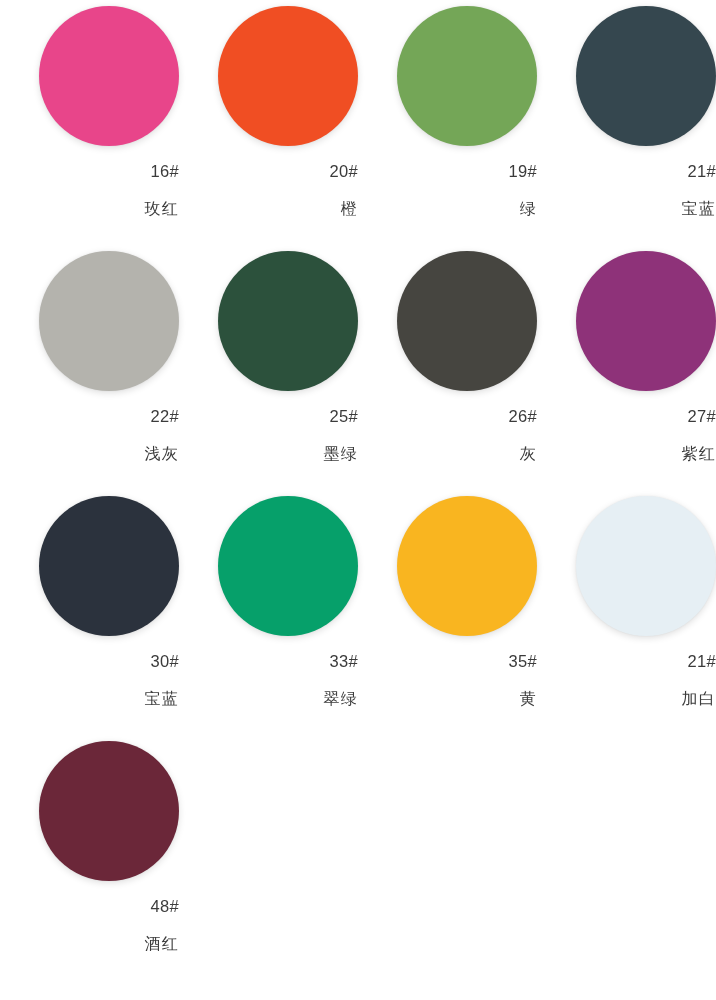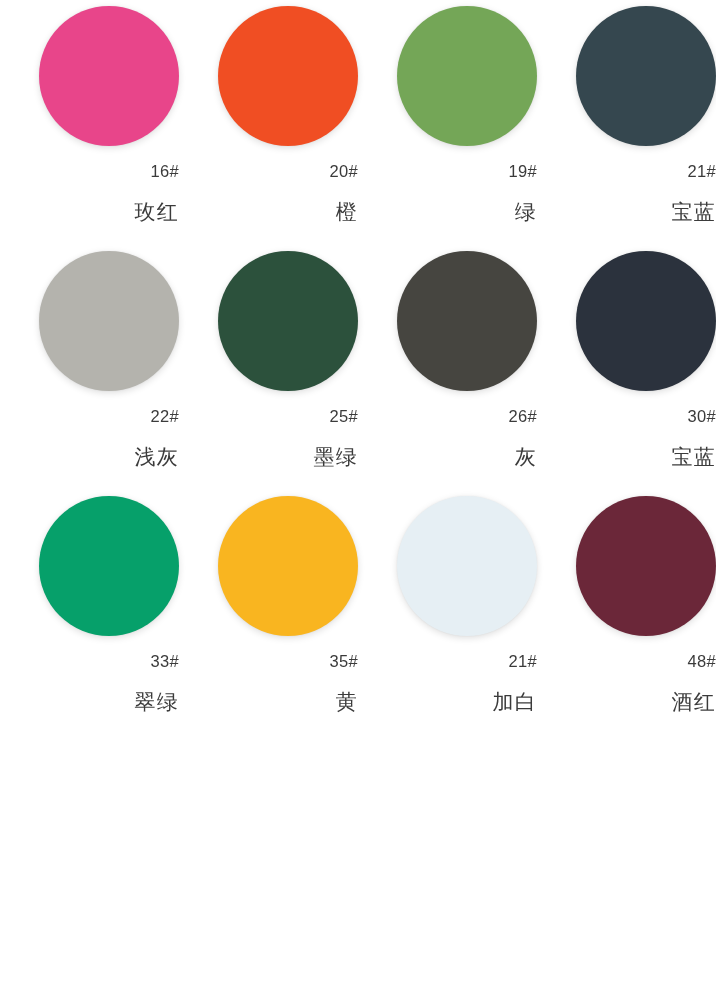--- a/index.html
+++ b/index.html
@@ -34,21 +34,21 @@
   .swatch-code {
     margin-top: 17px;
     font-size: 16.5px;
     color: #3b3b3b;
     letter-spacing: 0.3px;
     line-height: 1;
     text-align: center;
   }
   .swatch-name {
     margin-top: 21px;
-    font-size: 21px;
+    font-size: 16px;
     color: #3b3b3b;
     letter-spacing: 1.2px;
     line-height: 1;
     text-align: center;
   }
 </style>
 </head>
 <body>
 
 <main id="swatch-grid">
@@ -81,20 +81,25 @@
       <div class="swatch-disc" style="background: rgb(44, 81, 60);"></div>
       <div class="swatch-code">25#</div>
       <div class="swatch-name">墨绿</div>
     </div>
     <div class="swatch-cell">
       <div class="swatch-disc" style="background: rgb(70, 69, 64);"></div>
       <div class="swatch-code">26#</div>
       <div class="swatch-name">灰</div>
     </div>
     <div class="swatch-cell">
+      <div class="swatch-disc" style="background: rgb(142, 50, 121);"></div>
+      <div class="swatch-code">27#</div>
+      <div class="swatch-name">紫红</div>
+    </div>
+    <div class="swatch-cell">
       <div class="swatch-disc" style="background: rgb(43, 50, 61);"></div>
       <div class="swatch-code">30#</div>
       <div class="swatch-name">宝蓝</div>
     </div>
     <div class="swatch-cell">
       <div class="swatch-disc" style="background: rgb(6, 160, 106);"></div>
       <div class="swatch-code">33#</div>
       <div class="swatch-name">翠绿</div>
     </div>
     <div class="swatch-cell">

